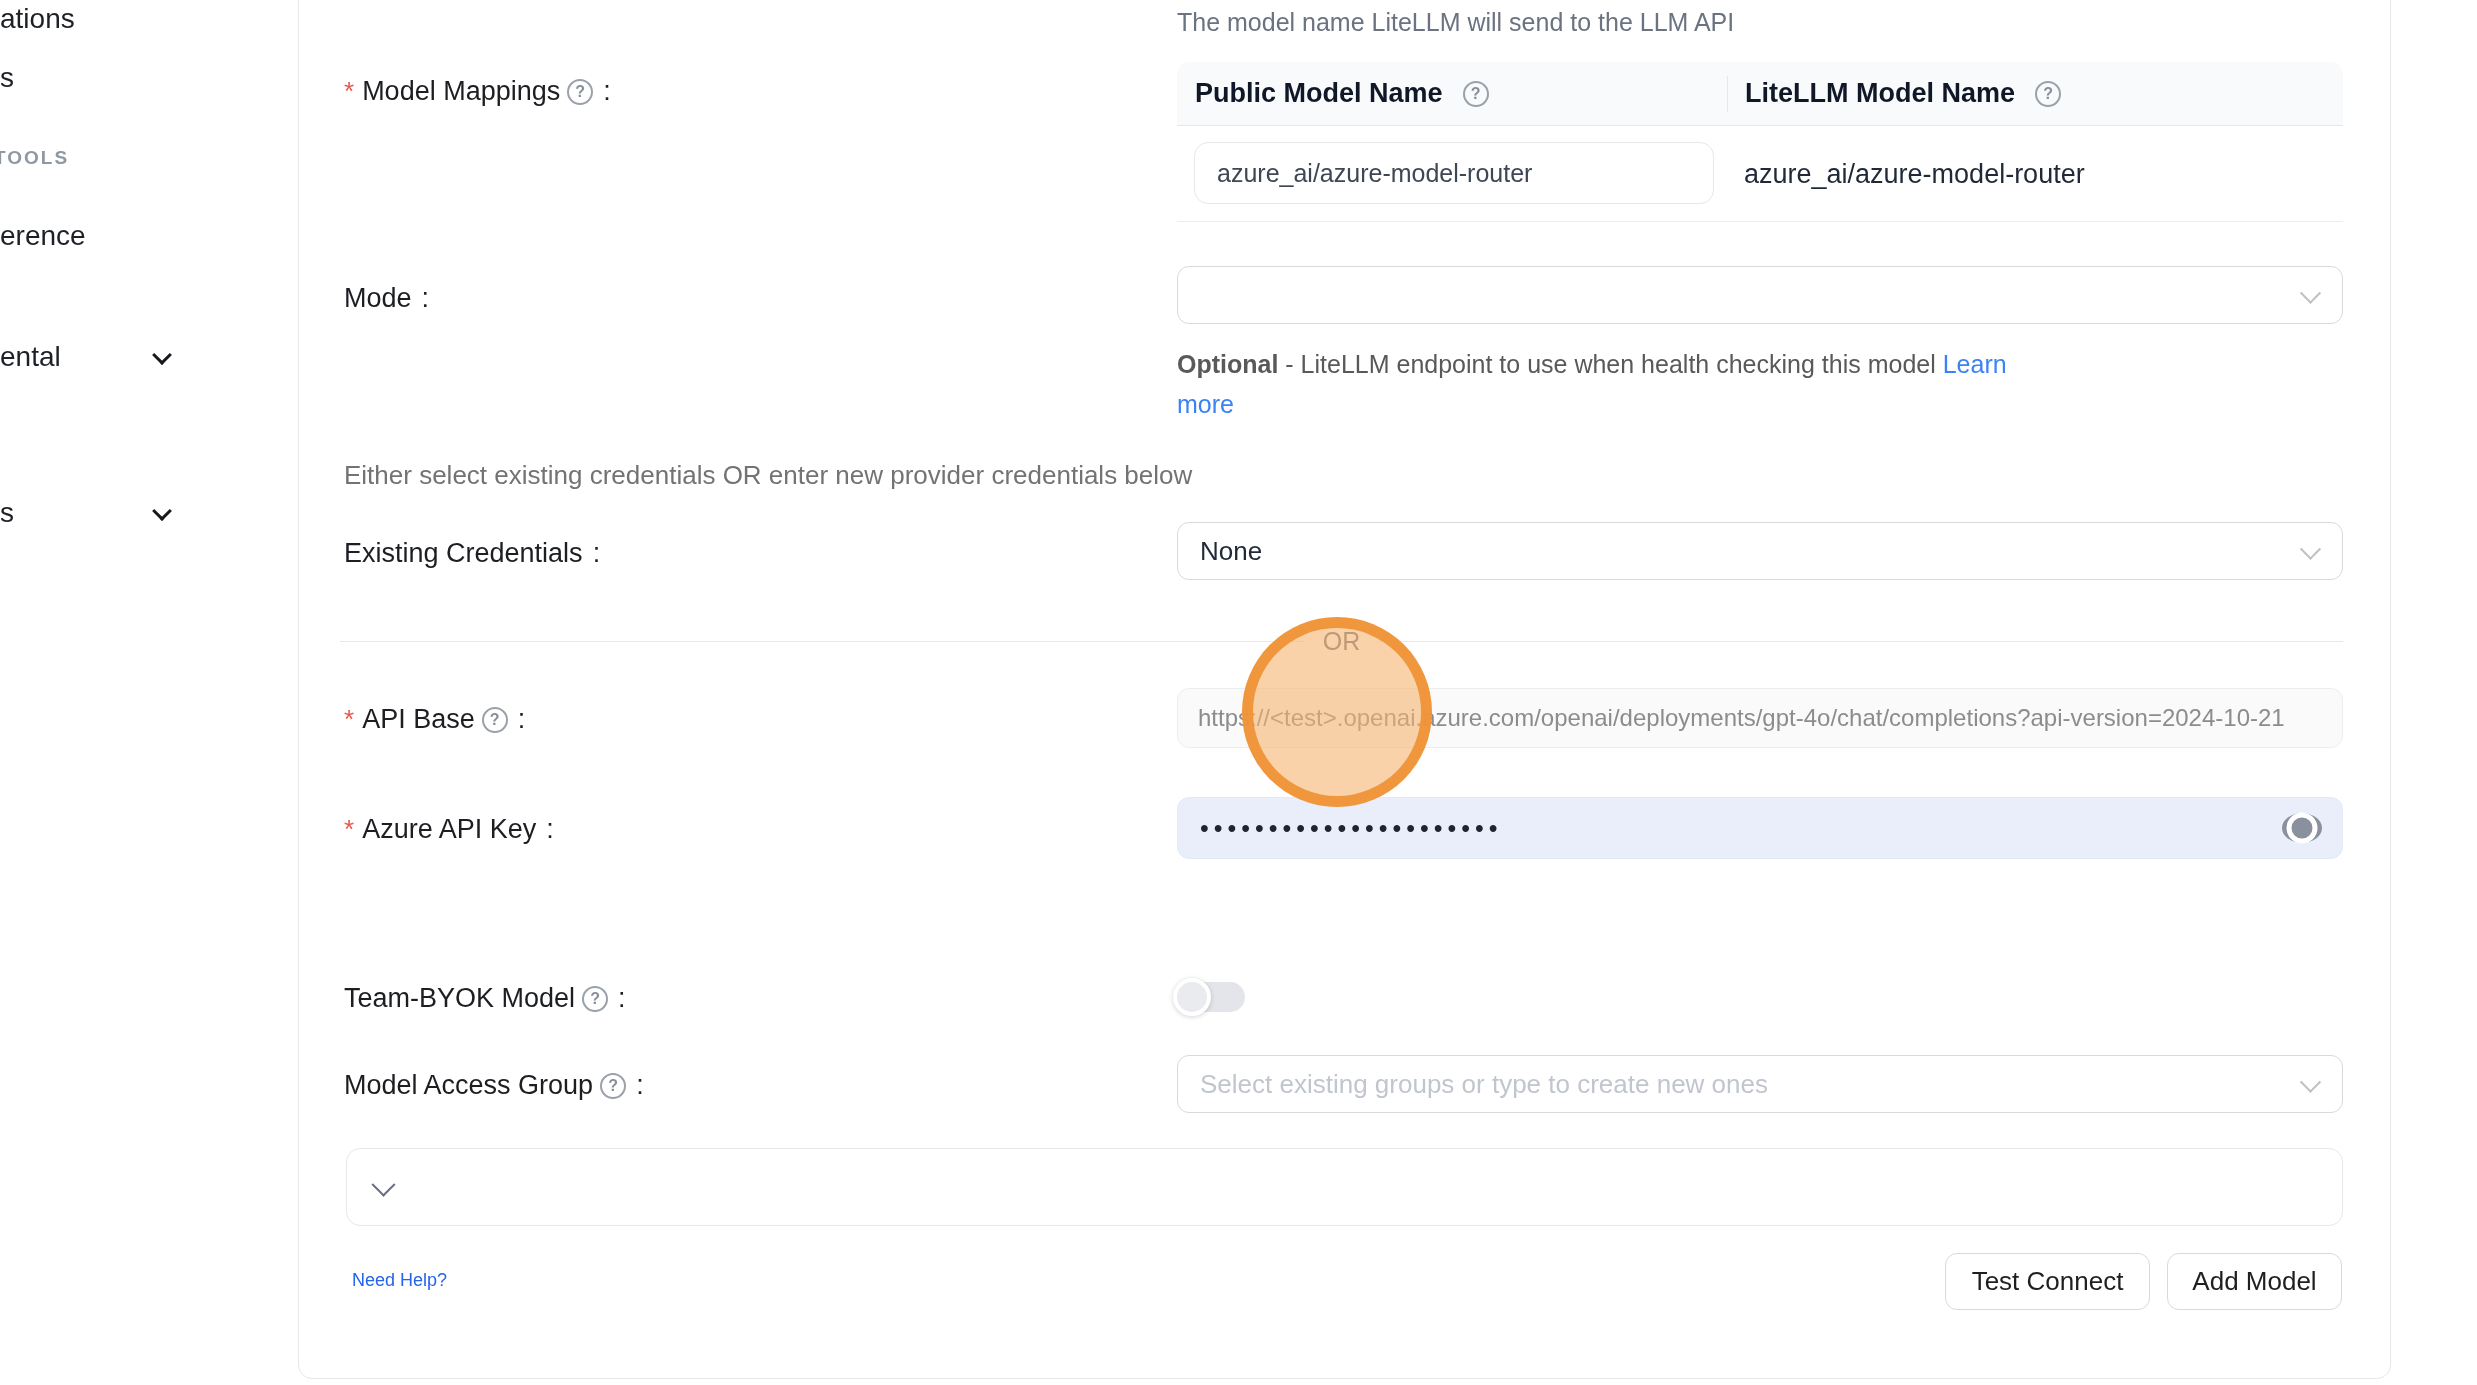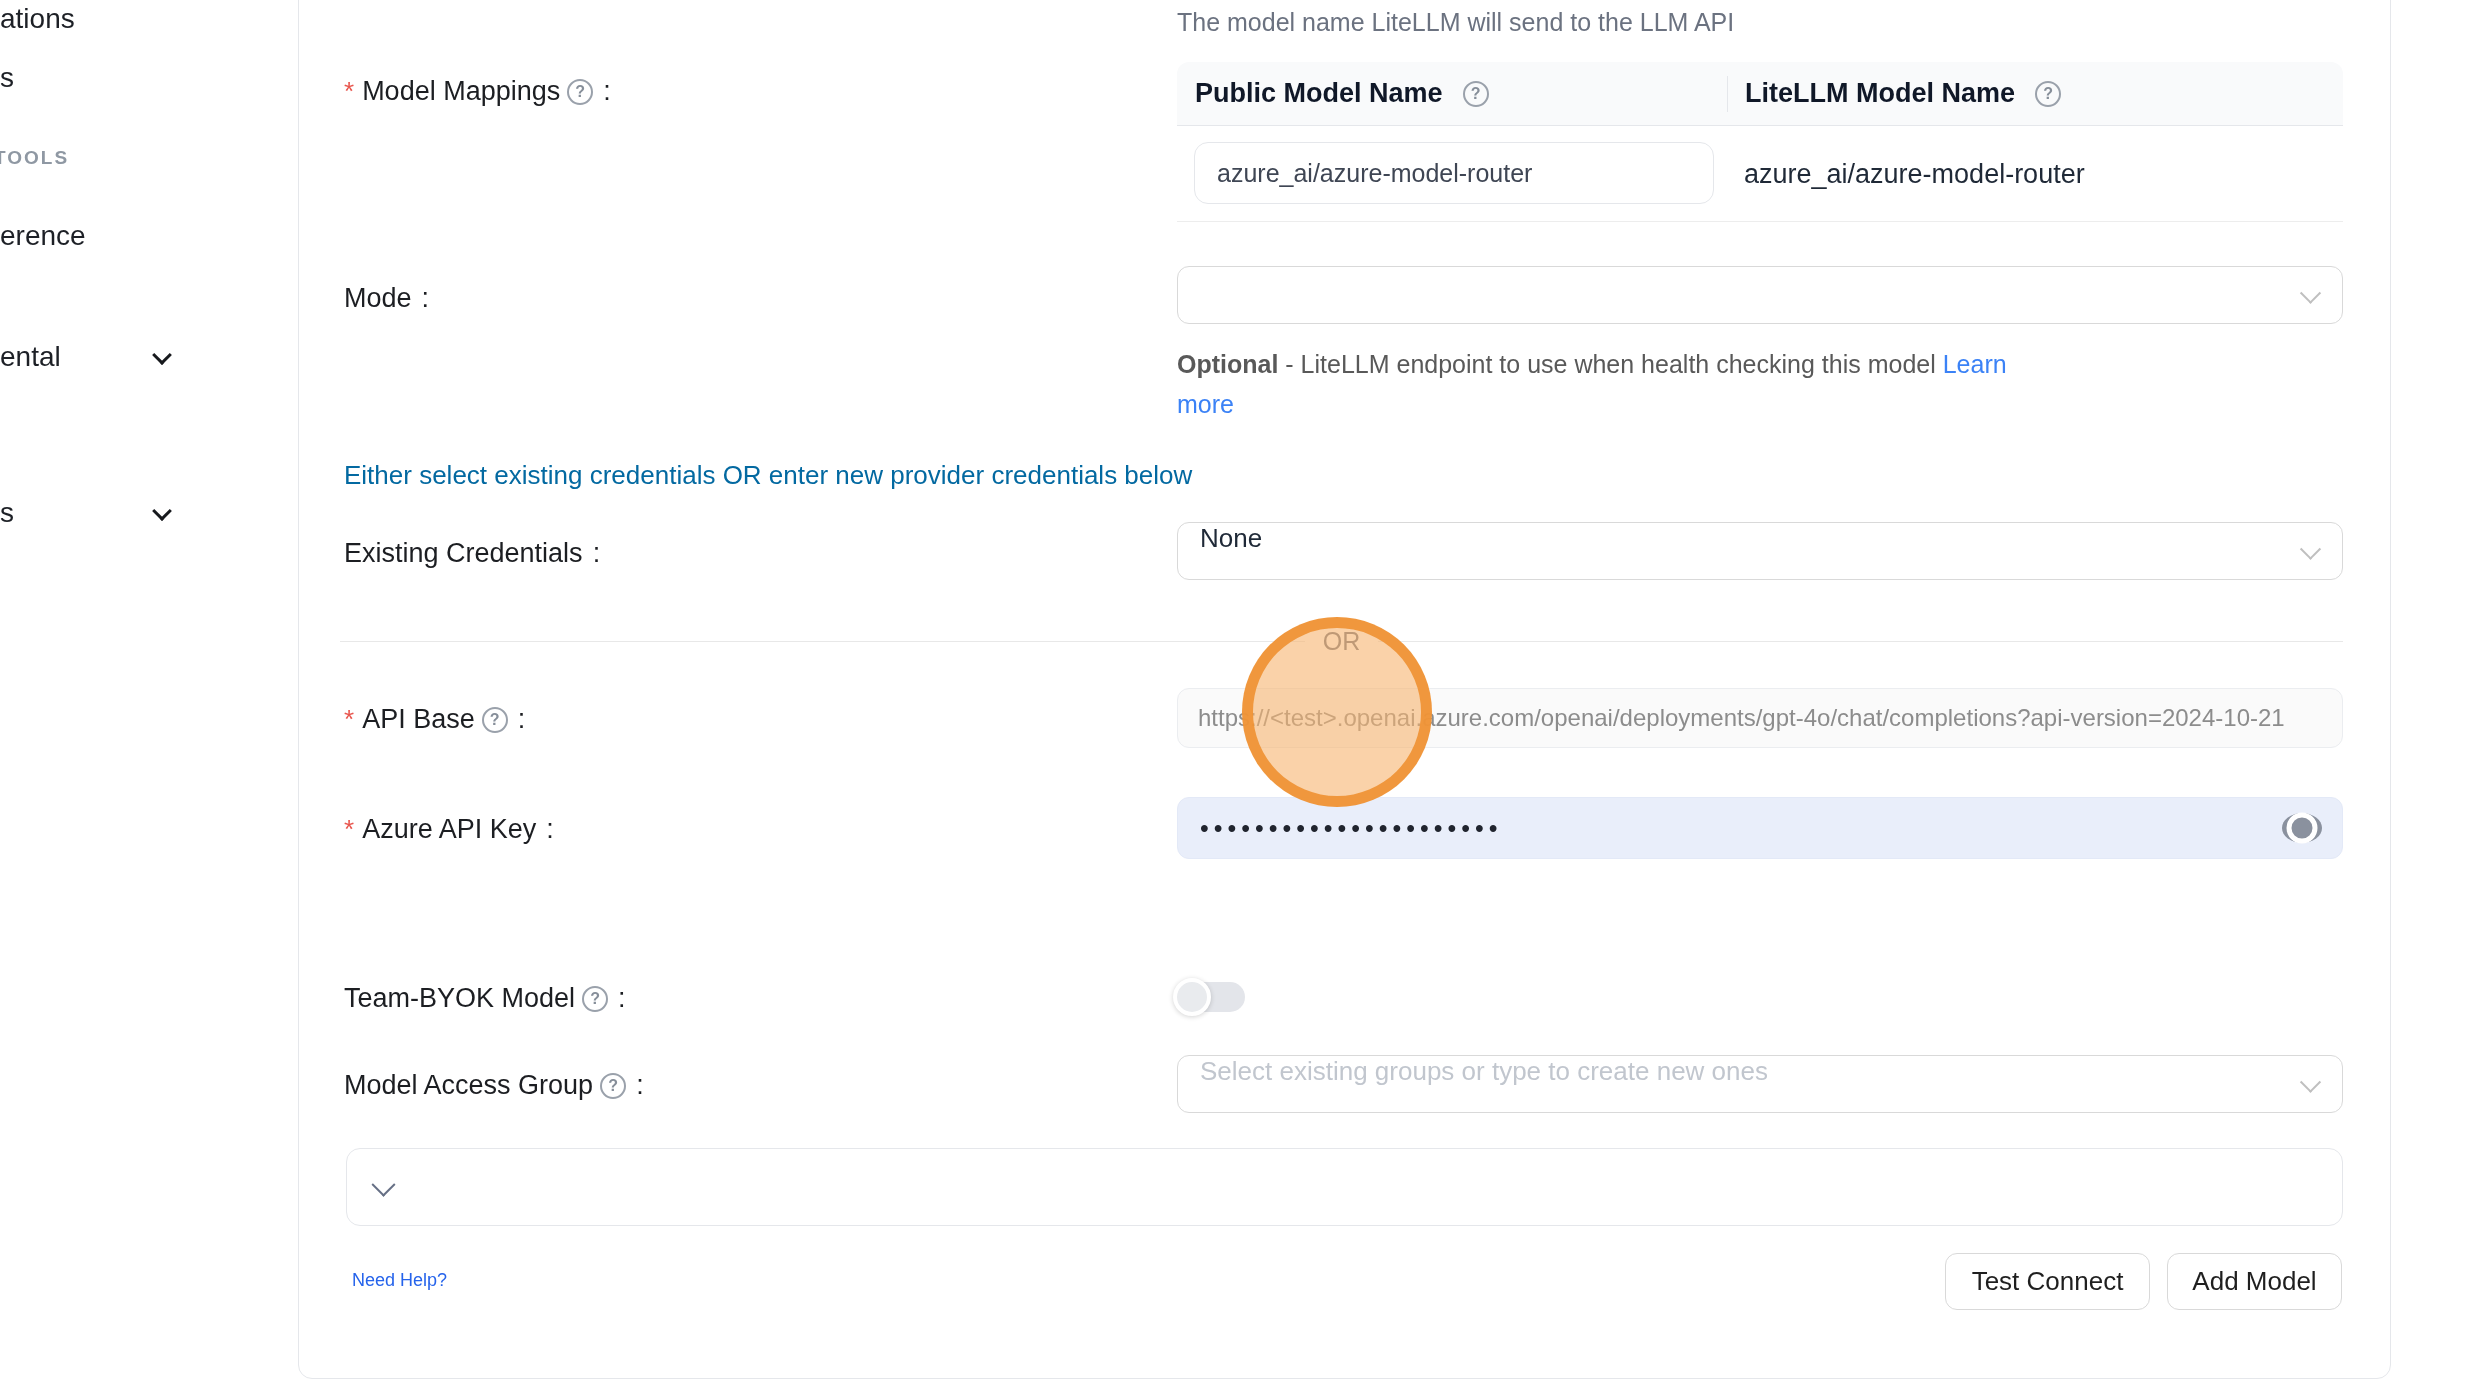--- a/index.html
+++ b/index.html
@@ -22,21 +22,21 @@
   .abs { position:absolute; }
   .muted { color:#6b7280; font-size:25px; }
   .lbl { position:absolute; left:344px; display:flex; align-items:center; gap:7px;
          font-size:27px; color:#1c1e22; white-space:nowrap; }
   .star { color:#e8564e; font-size:26px; margin-right:1px; }
   .colon { margin-left:3px; color:#1c1e22; }
   .qicon { width:26px; height:26px; border:2px solid #9aa1ab; border-radius:50%; color:#868e99;
            font-size:16px; font-weight:700; display:inline-flex; align-items:center; justify-content:center; }
 
   .select { position:absolute; left:1177px; width:1166px; height:58px; background:#fff;
-            border:1px solid #d9d9d9; border-radius:12px; display:flex; align-items:flex-start;
+            border:1px solid #d9d9d9; border-radius:12px; display:flex; align-items:center;
             padding:0 56px 0 22px; font-size:26px; color:#1f2937; }
   .select .chev { position:absolute; right:24px; top:50%; width:15px; height:15px;
             border-right:2px solid #bfbfbf; border-bottom:2px solid #bfbfbf;
             transform:translateY(-62%) rotate(45deg); }
   .placeholder { color:#c1c6ce; }
 
   
   .map-table { position:absolute; left:1177px; top:62px; width:1166px; }
   .map-head { display:flex; height:64px; background:#f9fafb; border-radius:12px 12px 0 0;
               border-bottom:1px solid #e5e7eb; position:relative; }
@@ -91,21 +91,21 @@
   .help-link { position:absolute; left:352px; top:1270px; font-size:18px; color:#2563eb; cursor:pointer; }
 
   .btn { position:absolute; top:1253px; height:57px; background:#fff; border:1px solid #d9d9d9;
          border-radius:12px; font-size:26px; color:#1f1f1f; display:flex; align-items:center;
          justify-content:center; cursor:pointer; font-family:"Liberation Sans", sans-serif; }
   .btn-test { left:1945px; width:205px; }
   .btn-add { left:2167px; width:175px; }
 
   .opt-helper { position:absolute; left:1177px; top:344px; width:870px; font-size:25px; line-height:40px; color:#595959; }
   .opt-helper b { color:#595959; }
-  .note { position:absolute; left:344px; top:460px; font-size:26px; color:#0369a1; }
+  .note { position:absolute; left:344px; top:460px; font-size:26px; color:#737373; }
 </style>
 </head>
 <body>
 
 <div class="stage">
 
   <nav class="sidebar">
     <div class="side-item" style="top:3px;">ations</div>
     <div class="side-item" style="top:62px;">s</div>
     <div class="side-section" style="top:147px;">TOOLS</div>

